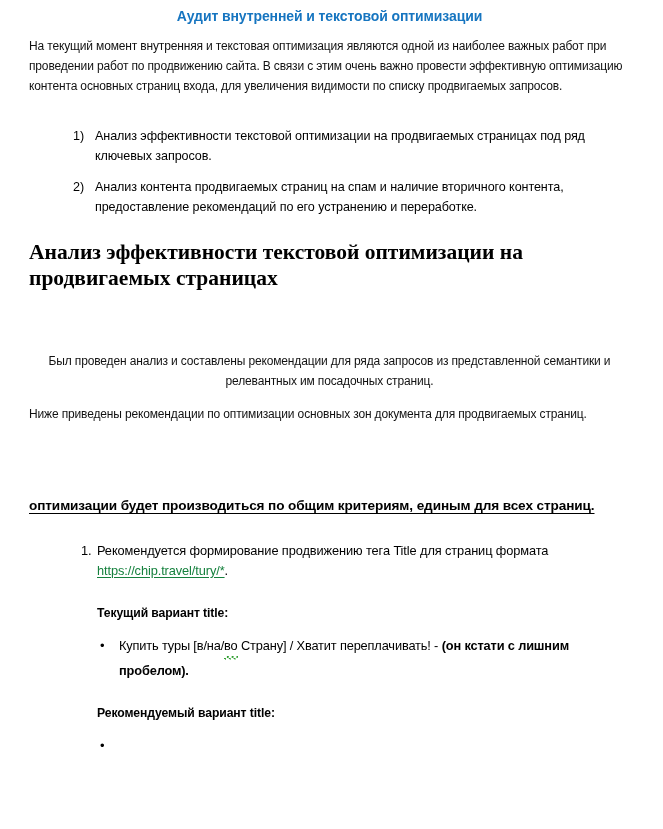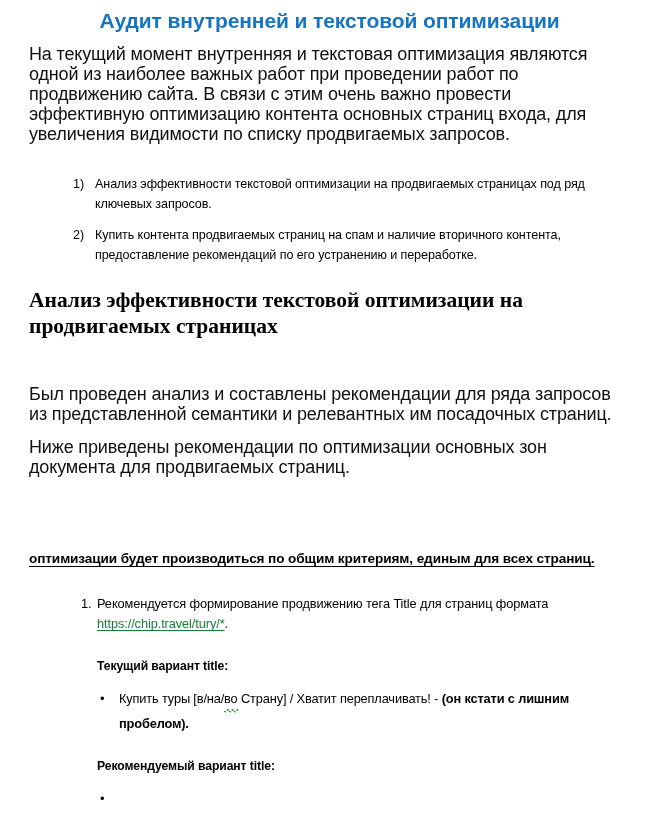--- a/index.html
+++ b/index.html
@@ -23,31 +23,31 @@
     box-sizing: border-box;
     padding: 0 33px 0 29px;
   }
 
   
   .doc-title {
     margin: 0;
     padding: 8px 0 0 0;
     text-align: center;
     font-family: "Liberation Sans", "DejaVu Sans", sans-serif;
-    font-size: 21px;
+    font-size: 14px;
     font-weight: bold;
     letter-spacing: -0.1px;
     color: #1675C0;
     line-height: 1.25;
   }
 
   
   .para {
     margin: 0;
-    font-size: 18px;
+    font-size: 12px;
     line-height: 20px;
     text-align: left;
     color: #111111;
     letter-spacing: -0.15px;
   }
 
   .intro {
     margin-top: 10px;
     padding-right: 2px;
   }
@@ -87,21 +87,21 @@
     margin: 22px 0 0 0;
     font-family: "Liberation Serif", "DejaVu Serif", serif;
     font-size: 21.5px;
     font-weight: bold;
     line-height: 26px;
     color: #000000;
     letter-spacing: 0px;
     max-width: 560px;
   }
 
-  .after-heading-1 { margin-top: 45px; }
+  .after-heading-1 { margin-top: 60px; text-align: center; }
   .after-heading-2 { margin-top: 13px; }
 
   
   .callout {
     margin-top: 41px;
     font-size: 13.6px;
     font-weight: bold;
     line-height: 27px;
     letter-spacing: -0.1px;
   }
@@ -190,21 +190,21 @@
   <p class="para intro">На текущий момент внутренняя и текстовая оптимизация являются одной из наиболее важных работ при проведении работ по продвижению сайта. В связи с этим очень важно провести эффективную оптимизацию контента основных страниц входа, для увеличения видимости по списку продвигаемых запросов.</p>
 
 
   <ol class="olist">
     <li>
       <span class="marker">1)</span>
       <span>Анализ эффективности текстовой оптимизации на продвигаемых страницах под ряд ключевых запросов.</span>
     </li>
     <li>
       <span class="marker">2)</span>
-      <span>Купить контента продвигаемых страниц на спам и наличие вторичного контента, предоставление рекомендаций по его устранению и переработке.</span>
+      <span>Анализ контента продвигаемых страниц на спам и наличие вторичного контента, предоставление рекомендаций по его устранению и переработке.</span>
     </li>
   </ol>
 
   <h2 class="h-serif">Анализ эффективности текстовой оптимизации на продвигаемых страницах</h2>
 
   <p class="para after-heading-1">Был проведен анализ и составлены рекомендации для ряда запросов из представленной семантики и релевантных им посадочных страниц.</p>
 
   <p class="para after-heading-2">Ниже приведены рекомендации по оптимизации основных зон документа для продвигаемых страниц.</p>
 
   <p class="callout">

